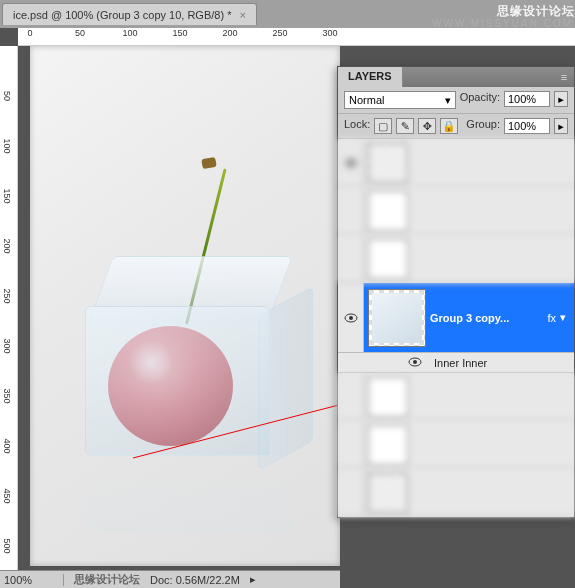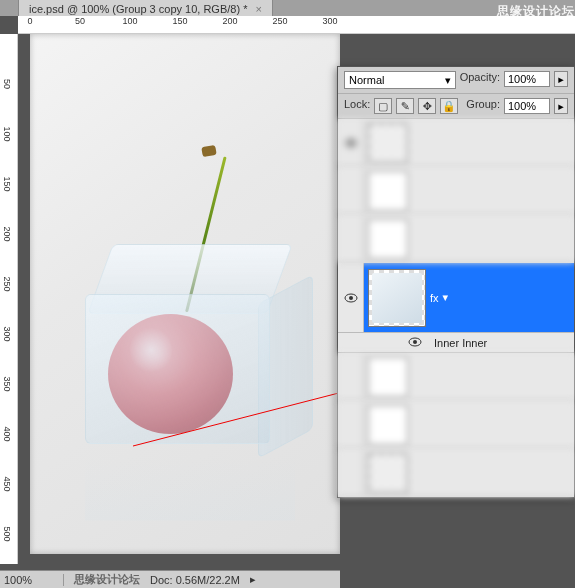--- a/index.html
+++ b/index.html
@@ -1,18 +1,18 @@
 <!DOCTYPE html>
 <html><head>
 <meta charset="utf-8">
 <style>
 * { margin: 0; padding: 0; box-sizing: border-box; font-family: "Tahoma", sans-serif; font-size: 11px; }
 body { width: 575px; height: 588px; background: #535353; overflow: hidden; position: relative; }
 
-.tab-bar { height: 16px; background: #a0a0a0; display: flex; align-items: center; padding: 0 18px; }
+.tab-bar { height: 28px; background: #a0a0a0; display: flex; align-items: center; padding: 0 2px; }
 .tab { height: 22px; background: #d2d2d2; border: 1px solid #888; border-bottom: none; border-radius: 3px 3px 0 0; padding: 4px 10px; display: flex; align-items: center; gap: 8px; color: #333; }
 .tab-close { color: #777; cursor: pointer; }
 
 .ruler-h { height: 18px; background: #fff; border-bottom: 1px solid #ccc; position: relative; overflow: hidden; margin-left: 18px; }
 .ruler-h .num { position: absolute; top: 0; font-size: 9px; color: #333; transform: translateX(-50%); }
 
 .work-row { display: flex; height: 530px; }
 .ruler-v { width: 18px; background: #fff; border-right: 1px solid #ccc; position: relative; overflow: hidden; }
 .ruler-v .num { position: absolute; left: 2px; font-size: 9px; color: #333; transform: translateY(-50%); writing-mode: vertical-rl; }
 
@@ -122,20 +122,25 @@
       </div>
       <div class="reflection"></div>
     </div>
     <svg width="560" height="530" style="position:absolute;left:0;top:0;pointer-events:none">
       <line class="red-line" x1="115" y1="412" x2="410" y2="336"></line>
     </svg>
   </div>
 </div>
 
 <div class="layers-panel">
+  <div class="panel-titlebar">
+    <div class="panel-tab">LAYERS</div>
+    <div class="spacer"></div>
+    <div class="panel-menu">≡</div>
+  </div>
 
   <div class="panel-row">
     <div class="select">
       <span>Normal</span>
       <span>▾</span>
     </div>
     <label>Opacity:</label>
     <span class="mini-input">100%</span>
     <span class="arrow-btn">▸</span>
   </div>
@@ -179,20 +184,21 @@
     <div class="layer-row selected">
       <div class="vis-col" style="background:#e8e8e8">
           <svg class="eye-icon">
             <ellipse cx="7" cy="5" rx="6" ry="4" fill="none" stroke="#333"></ellipse>
             <circle cx="7" cy="5" r="2" fill="#333"></circle>
           </svg>
         </div>
       <div class="thumb checker">
           <div class="mini"></div>
         </div>
+      <span class="layer-name">Group 3 copy...</span>
       <span class="fx-label">fx</span>
       <span class="expand">▾</span>
     </div>
 
     <div class="effects-row">
       <span class="eye"><svg class="eye-icon">
             <ellipse cx="7" cy="5" rx="6" ry="4" fill="none" stroke="#333"></ellipse>
             <circle cx="7" cy="5" r="2" fill="#333"></circle>
           </svg></span>
       <span class="label">Inner Inner</span>

